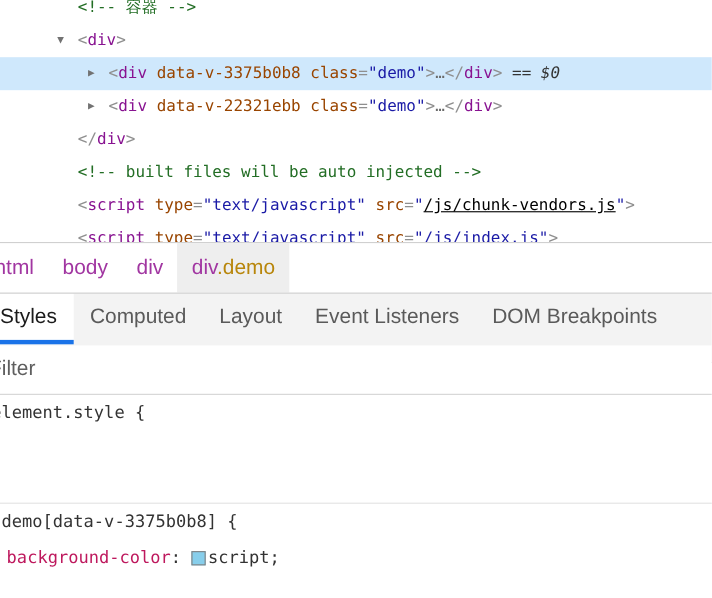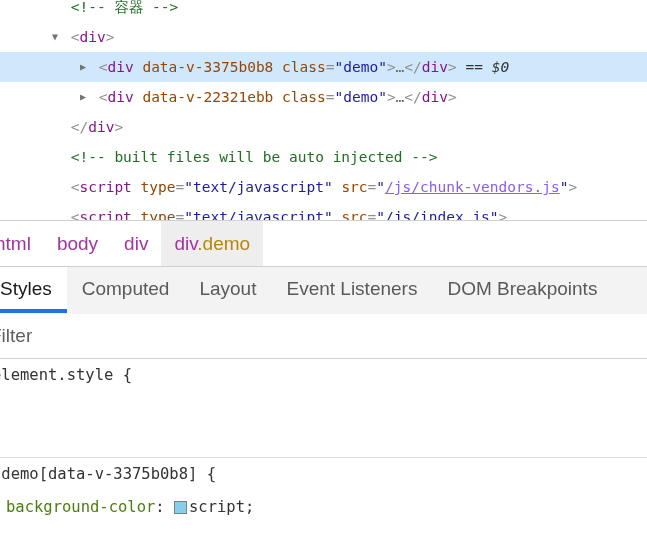--- a/index.html
+++ b/index.html
@@ -51,21 +51,21 @@
     font-size: 10px;
     vertical-align: 2px;
   }
 
   
   .tk-punct   { color: #8f8f8f; }
   .tk-tag     { color: #881391; }
   .tk-attrname{ color: #994500; }
   .tk-attrval { color: #1a1aa6; }
   .tk-comment { color: #236e25; text-align: right; }
-  .tk-link    { color: #8b5cf6; text-decoration: underline; text-align: right; }
+  .tk-link    { color: #000000; text-decoration: underline; text-align: right; }
   .tk-ellipsis{ color: #6a6a6a; }
   .tk-dollar  { color: #333333; font-style: italic; }
   .tk-txt     { color: #333333; }
 
   
   #breadcrumb-bar {
     position: absolute;
     left: 0;
     top: 220px;
     width: 647px;
@@ -181,21 +181,21 @@
     padding: 0;
   }
   .rule-line {
     height: 33px;
     line-height: 33px;
     white-space: nowrap;
     padding-left: 0;
   }
   .rule-line.indent { padding-left: 14px; }
   .sel-text   { color: #333333; }
-  .prop-name  { color: #4d7c0f; }
+  .prop-name  { color: #be185d; }
   .prop-value { color: #333333; }
   .swatch {
     display: inline-block;
     width: 13px;
     height: 13px;
     background: #87ceeb;
     border: 1px solid #808080;
     vertical-align: -2px;
     margin-right: 2px;
     box-sizing: border-box;

